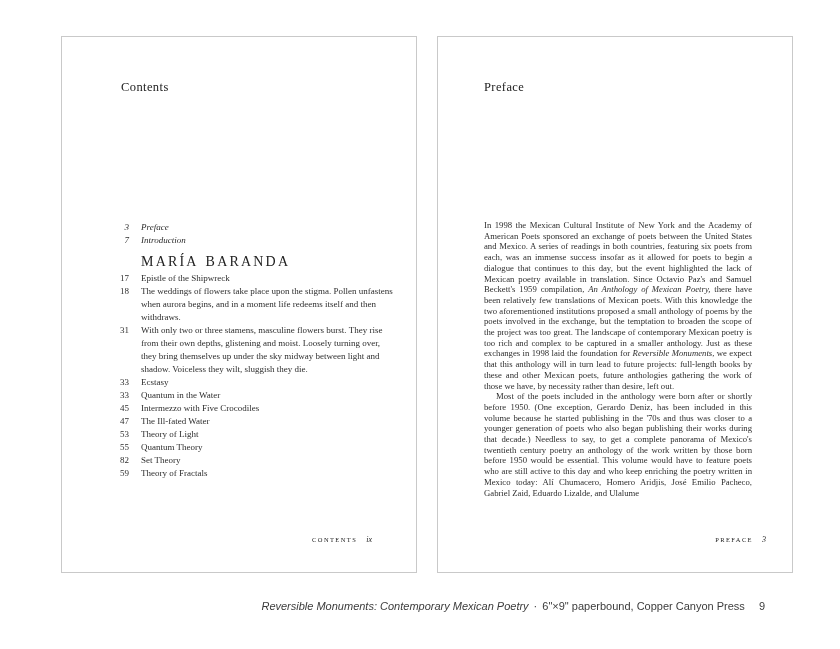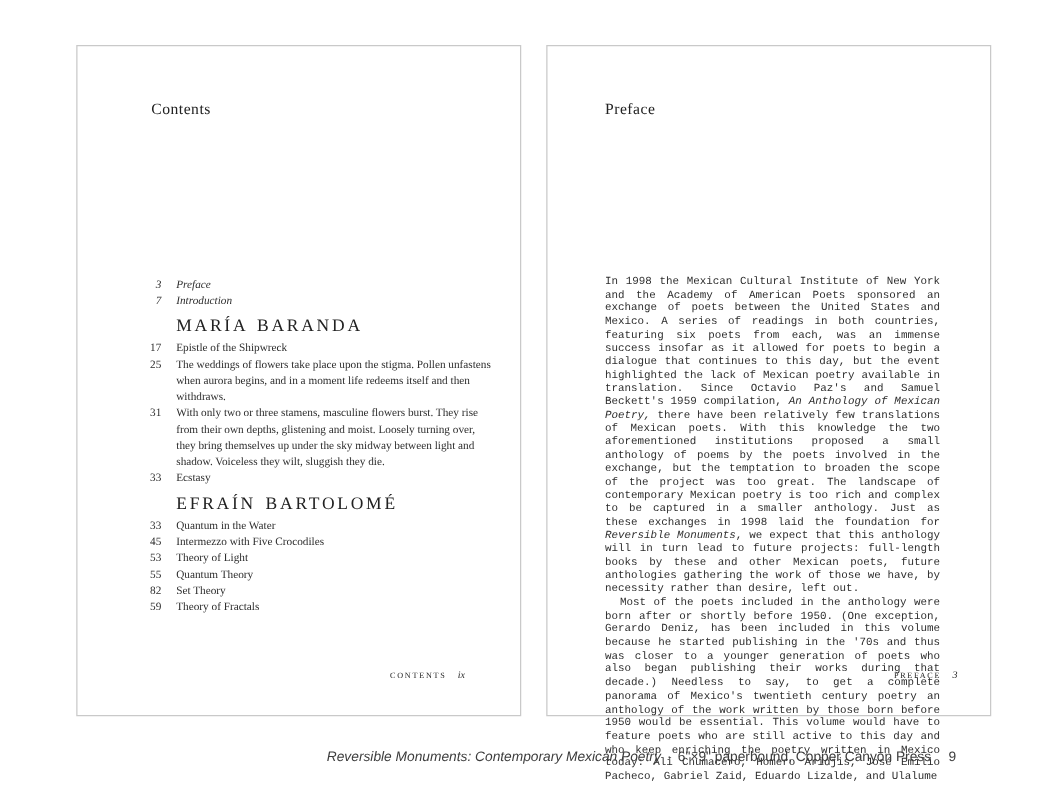--- a/index.html
+++ b/index.html
@@ -66,21 +66,21 @@
   
   .body-text {
     position: absolute;
     left: 46px;
     top: 183px;
     width: 268px;
     text-align: justify;
     font-size: 8.7px;
     line-height: 10.7px;
   }
-  .body-text p { margin: 0; font-family: Liberation Mono, monospace; }
+  .body-text p { margin: 0; }
   .body-text p + p { text-indent: 12px; }
   .italic { font-style: italic; }
 
   
   .running-footer {
     position: absolute;
     top: 498px;
     font-size: 6.5px;
     letter-spacing: 1.4px;
     color: #222222;
@@ -123,39 +123,42 @@
         <div class="toc-row italic">
           <span class="toc-num">7</span>
           <span class="toc-title">Introduction</span>
         </div>
         <div class="toc-section">MARÍA BARANDA</div>
         <div class="toc-row">
           <span class="toc-num">17</span>
           <span class="toc-title">Epistle of the Shipwreck</span>
         </div>
         <div class="toc-row">
-          <span class="toc-num">25</span>
+          <span class="toc-num">18</span>
           <span class="toc-title">The weddings of flowers take place upon the stigma. Pollen unfastens when aurora begins, and in a moment life redeems itself and then withdraws.</span>
         </div>
         <div class="toc-row">
           <span class="toc-num">31</span>
           <span class="toc-title">With only two or three stamens, masculine flowers burst. They rise from their own depths, glistening and moist. Loosely turning over, they bring themselves up under the sky midway between light and shadow. Voiceless they wilt, sluggish they die.</span>
         </div>
         <div class="toc-row">
           <span class="toc-num">33</span>
           <span class="toc-title">Ecstasy</span>
         </div>
-        <div class="toc-section">EFRAÍN BARTOLOMÉ</div>
         <div class="toc-row">
           <span class="toc-num">33</span>
           <span class="toc-title">Quantum in the Water</span>
         </div>
         <div class="toc-row">
           <span class="toc-num">45</span>
           <span class="toc-title">Intermezzo with Five Crocodiles</span>
+        </div>
+        <div class="toc-row">
+          <span class="toc-num">47</span>
+          <span class="toc-title">The Ill-fated Water</span>
         </div>
         <div class="toc-row">
           <span class="toc-num">53</span>
           <span class="toc-title">Theory of Light</span>
         </div>
         <div class="toc-row">
           <span class="toc-num">55</span>
           <span class="toc-title">Quantum Theory</span>
         </div>
         <div class="toc-row">

